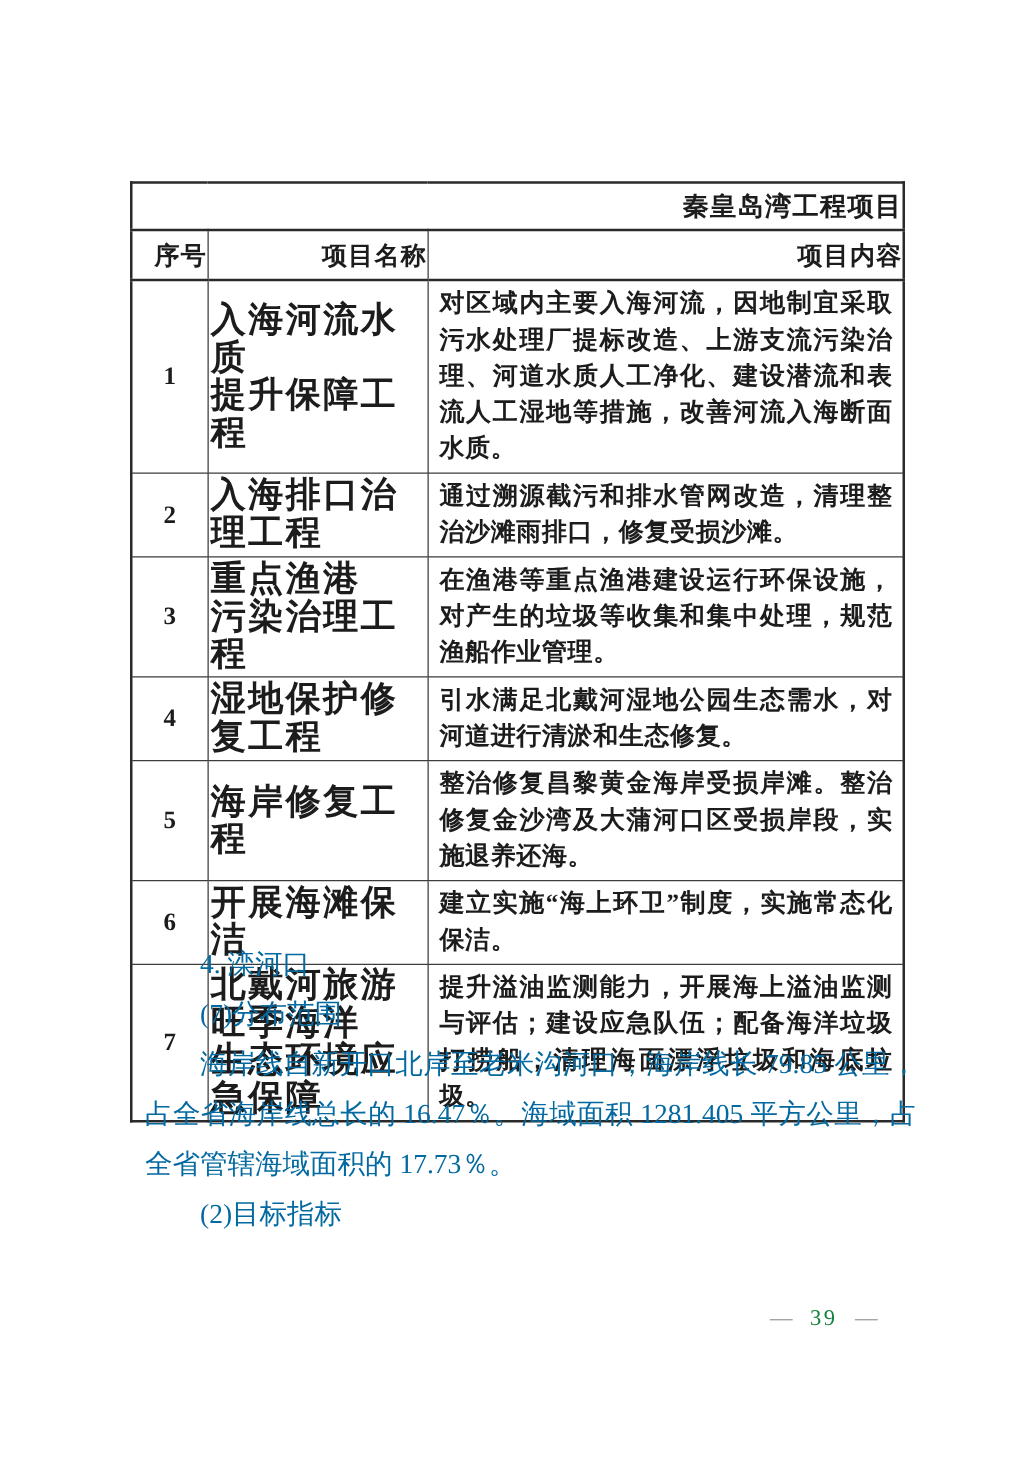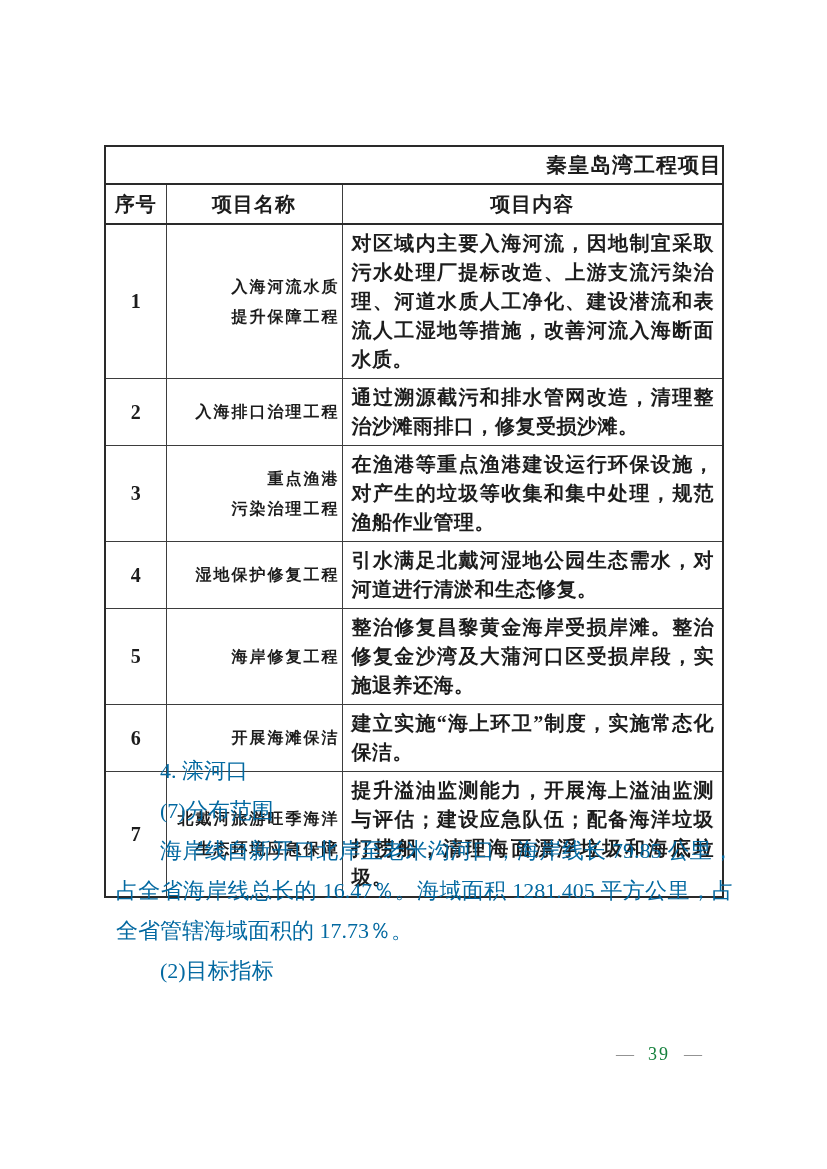--- a/index.html
+++ b/index.html
@@ -38,34 +38,34 @@
     height: 38px;
     text-align: right;
     font-family: "Liberation Sans", sans-serif;
     font-weight: bold;
     font-size: 21px;
     letter-spacing: 1px;
     border-bottom: 2px solid #2a2a2a;
   }
   tr.header-row th {
     height: 40px;
-    text-align: center;
+    text-align: right;
     font-family: "Liberation Sans", sans-serif;
     font-weight: bold;
     font-size: 20px;
     letter-spacing: 1px;
     border-bottom: 2px solid #2a2a2a;
   }
   td.c-no {
     text-align: center;
     font-size: 20px;
   }
   td.c-name {
-    text-align: right;
-    font-size: 16px;
+    text-align: left;
+    font-size: 28px;
     letter-spacing: 2px;
     line-height: 30px;
     white-space: pre-line;
     padding: 2px 2px;
   }
   td.c-content {
     text-align: justify;
     font-size: 20px;
     line-height: 29px;
     letter-spacing: 0.5px;

